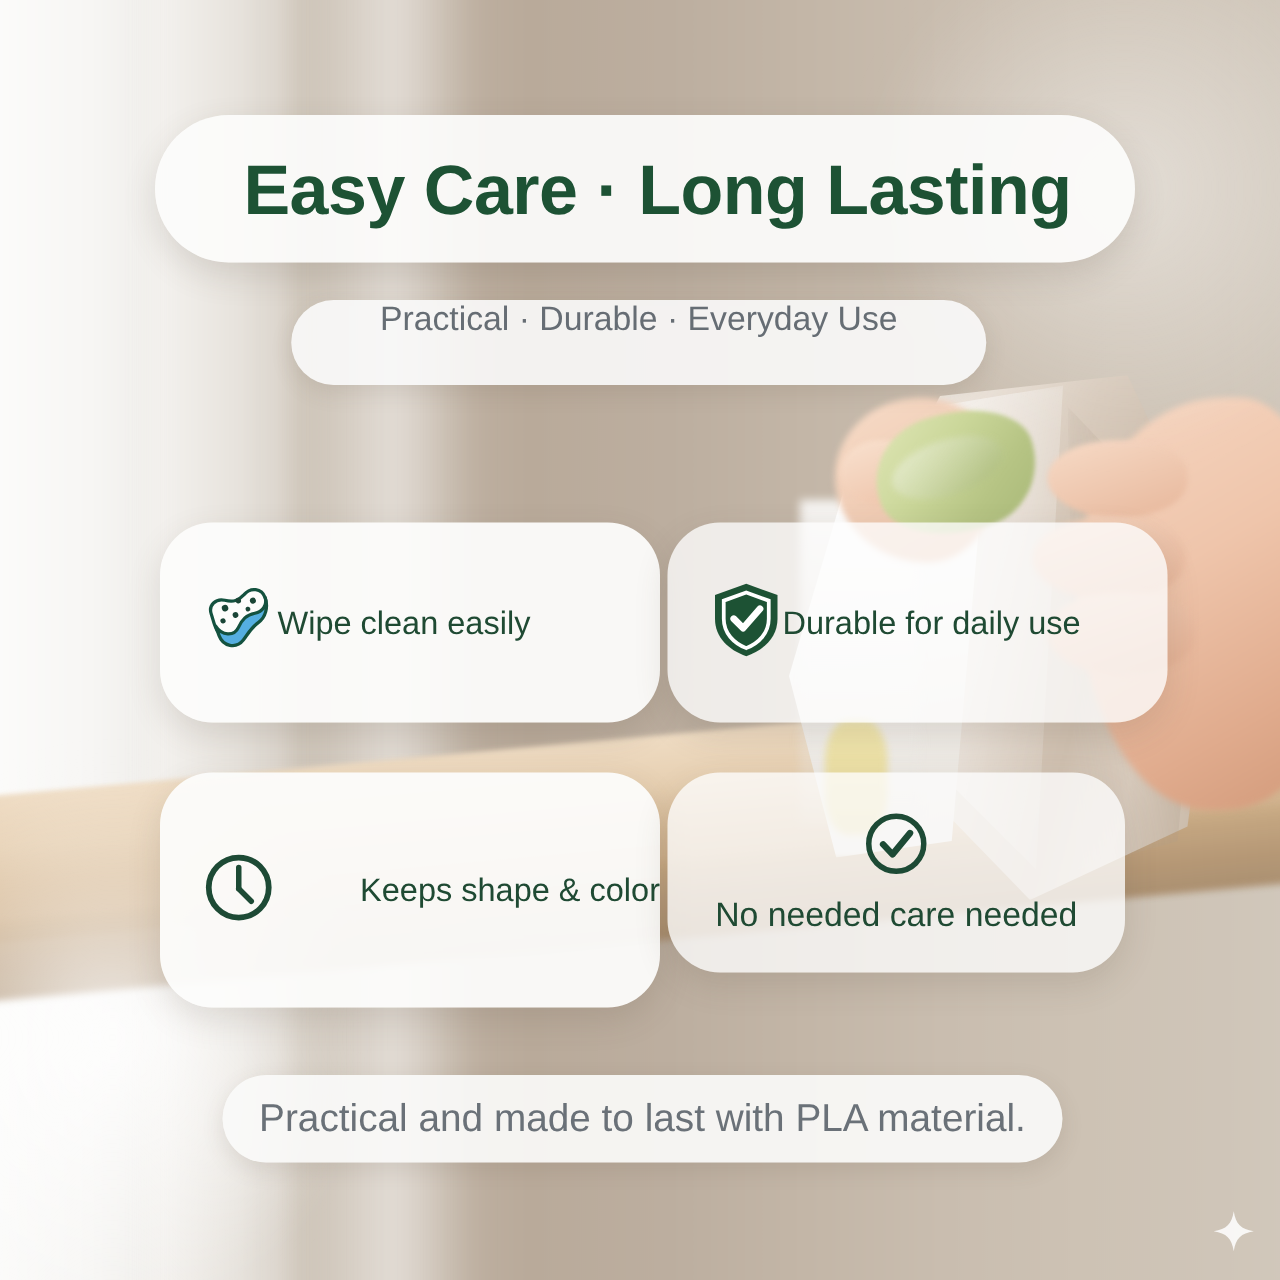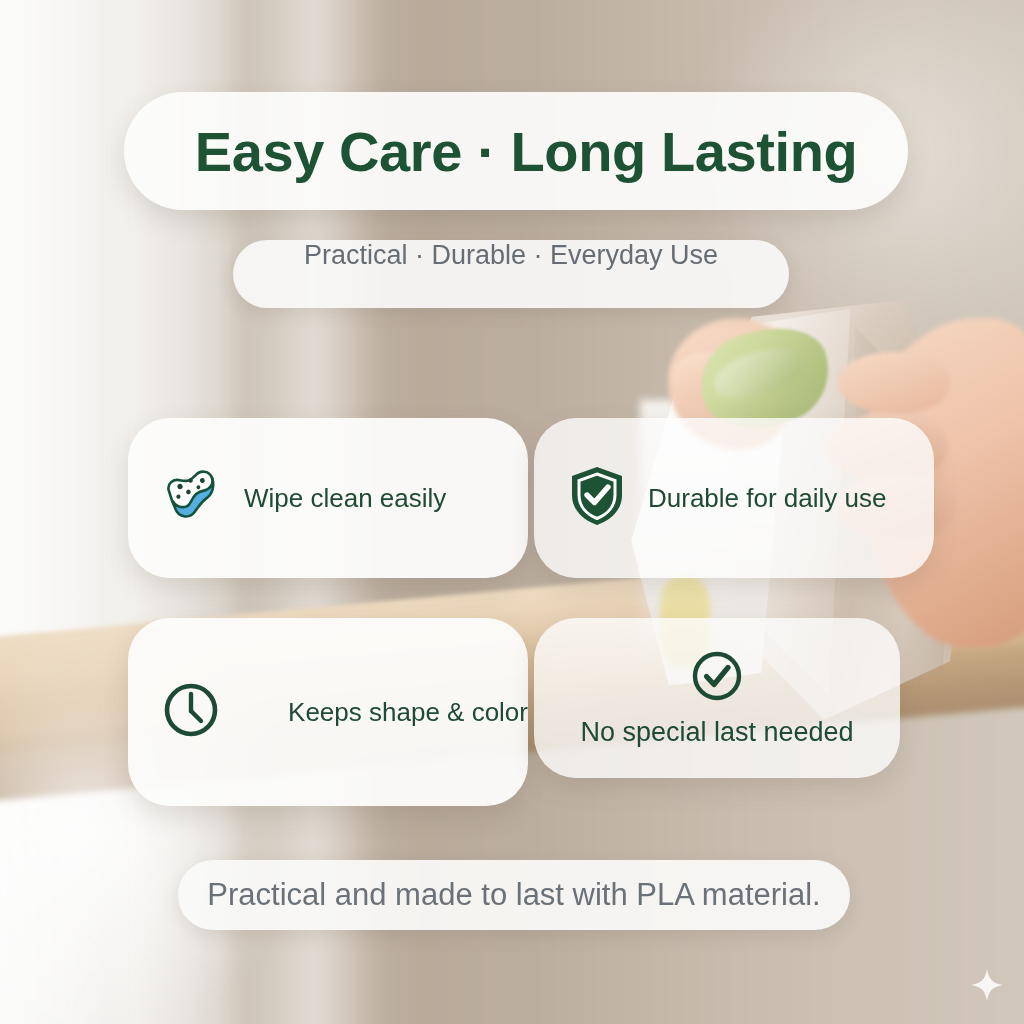--- a/index.html
+++ b/index.html
@@ -184,21 +184,21 @@
   .sub-text{font-size:27px;color:#666d74;font-weight:400;white-space:nowrap;}
 
   .card{
     position:absolute;
     border-radius:42px;
     box-shadow:0 10px 26px rgba(90,76,62,.15);
     display:flex;align-items:center;
   }
   .card-opaque{background:rgba(252,252,251,.95);}
   .card-glass{background:rgba(253,253,252,.78);}
-  .card-row{flex-direction:row;gap:22px;padding-left:34px;}
+  .card-row{flex-direction:row;padding-left:34px;}
   .card-col{flex-direction:column;justify-content:center;gap:8px;}
 
   #card-wipe   {left:128px;top:418px;width:366px;height:160px;}
   #card-durable{left:534px;top:418px;width:366px;height:160px;}
   #card-shape  {left:128px;top:618px;width:366px;height:188px;justify-content:space-between;}
   #card-nocare {left:534px;top:618px;width:366px;height:160px;}
 
   .card-label{font-size:26px;color:#1f4a33;white-space:nowrap;}
   .card-label-lg{font-size:27px;}
   .icon{flex:0 0 auto;display:block;}
@@ -305,21 +305,21 @@
     <span class="card-label">Keeps shape &amp; color</span>
   </div>
 
   <div class="card card-glass card-col" id="card-nocare">
     <span class="icon" style="margin-bottom:2px;">
       <svg width="54" height="54" viewBox="0 0 54 54">
         <circle cx="27" cy="27" r="22" fill="none" stroke="#1d4a35" stroke-width="4.4"></circle>
         <path d="M16.5 27.5 L24 35.5 L38 18.5" fill="none" stroke="#1d4a35" stroke-width="5.2" stroke-linecap="round" stroke-linejoin="round"></path>
       </svg>
     </span>
-    <span class="card-label card-label-lg">No special last needed</span>
+    <span class="card-label card-label-lg">No needed care needed</span>
   </div>
 
   <div class="foot-pill">
     <div class="foot-text">Practical and made to last with PLA material.</div>
   </div>
 
   <span class="sparkle">
     <svg width="34" height="34" viewBox="0 0 34 34">
       <path d="M17 1 C18.6 11.2 22.8 15.4 33 17 C22.8 18.6 18.6 22.8 17 33
                C15.4 22.8 11.2 18.6 1 17 C11.2 15.4 15.4 11.2 17 1 Z" fill="#ffffff" opacity="0.93"></path>

